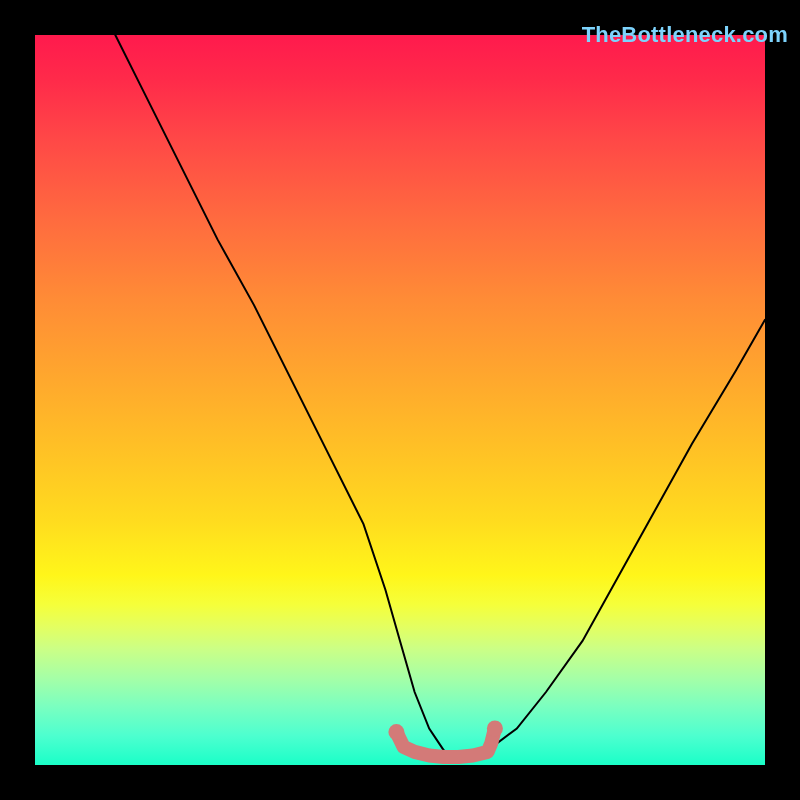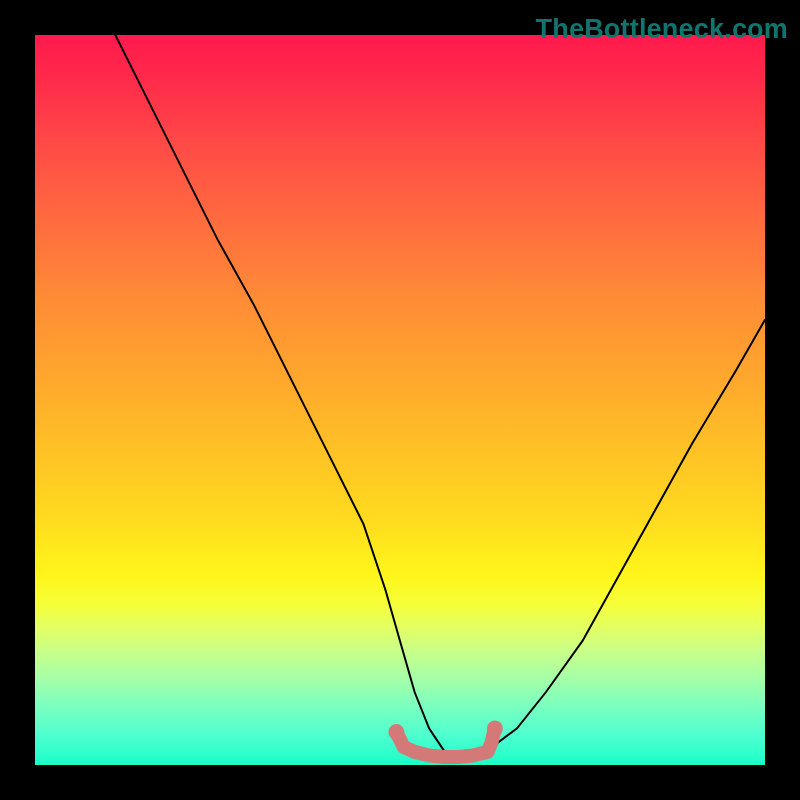--- a/index.html
+++ b/index.html
@@ -37,26 +37,26 @@
       #f5ff3a 78%,
       #e4ff60 81%,
       #ccff85 84%,
       #a6ffa6 88%,
       #7affc0 92%,
       #4dffcf 96%,
       #1affc8 100%);
   }
   .watermark {
     position: absolute;
-    top: 14px;
+    top: 22px;
     right: 12px;
     font-family: Arial, Helvetica, sans-serif;
-    font-size: 27px;
+    font-size: 22px;
     font-weight: 600;
-    color: #0f766e;
+    color: #7dd3fc;
     letter-spacing: 0.2px;
     user-select: none;
   }
   svg.curve {
     position: absolute;
     left: 35px;
     top: 35px;
     width: 730px;
     height: 730px;
     overflow: visible;

